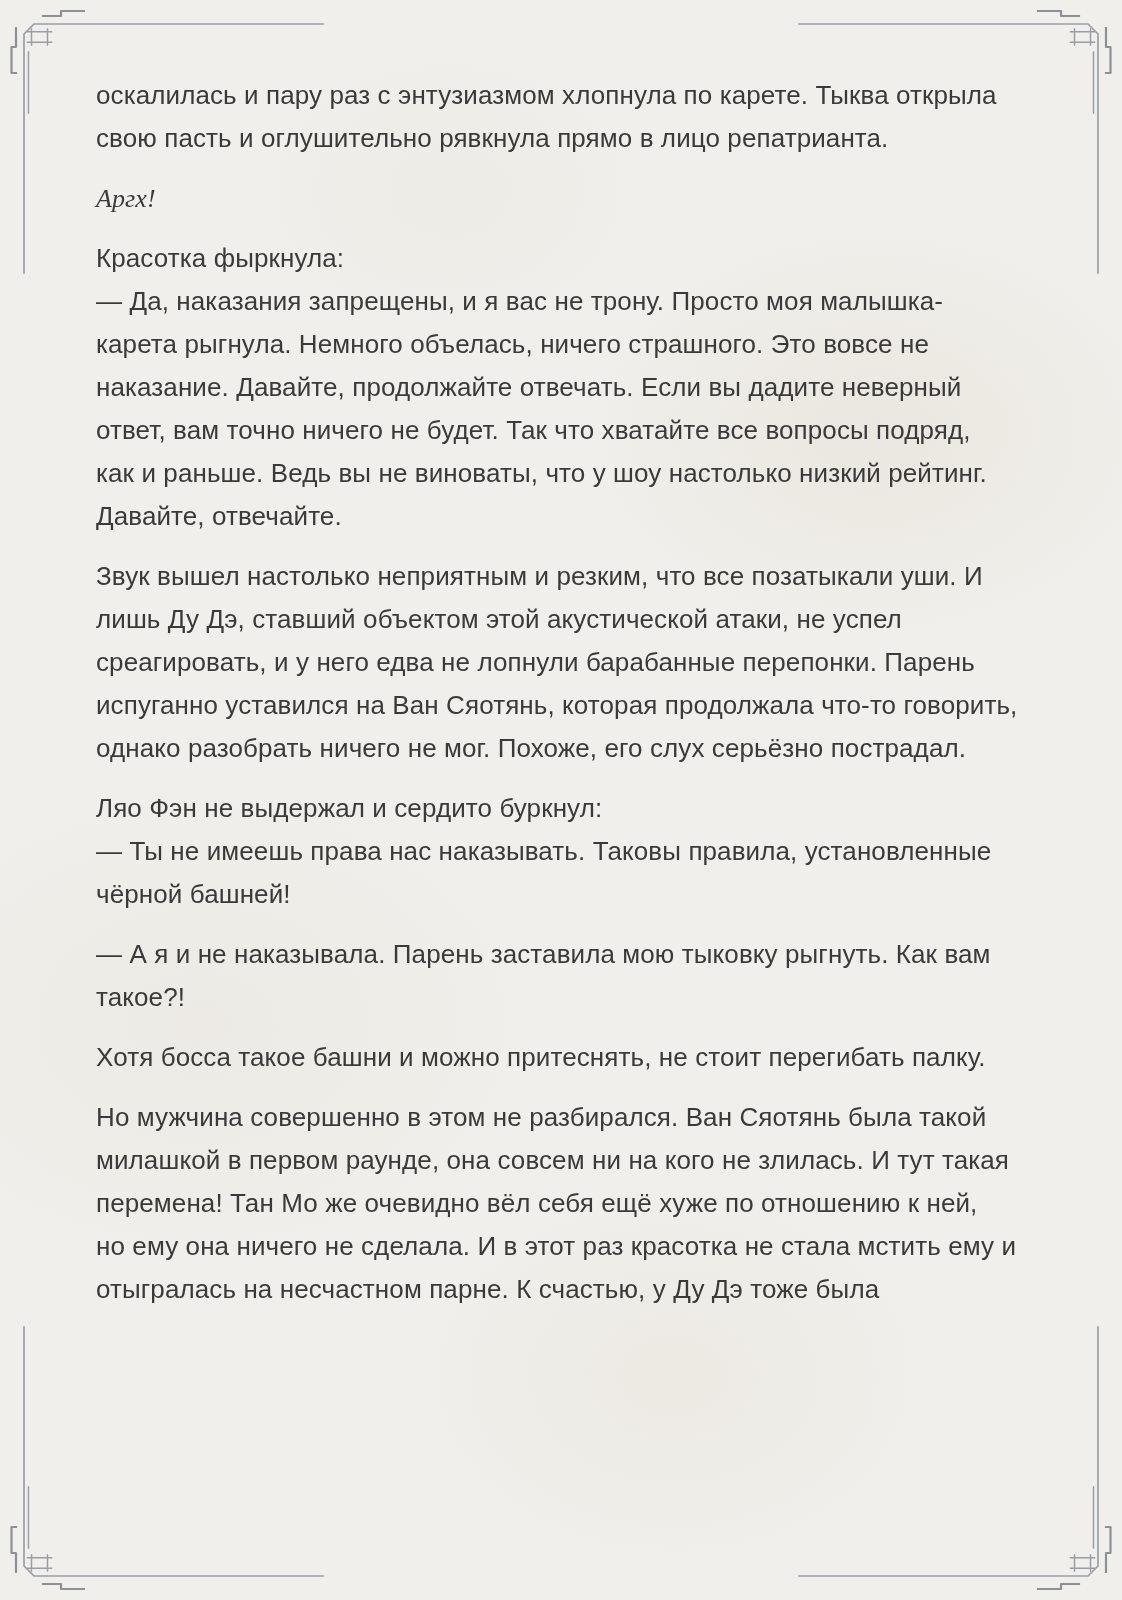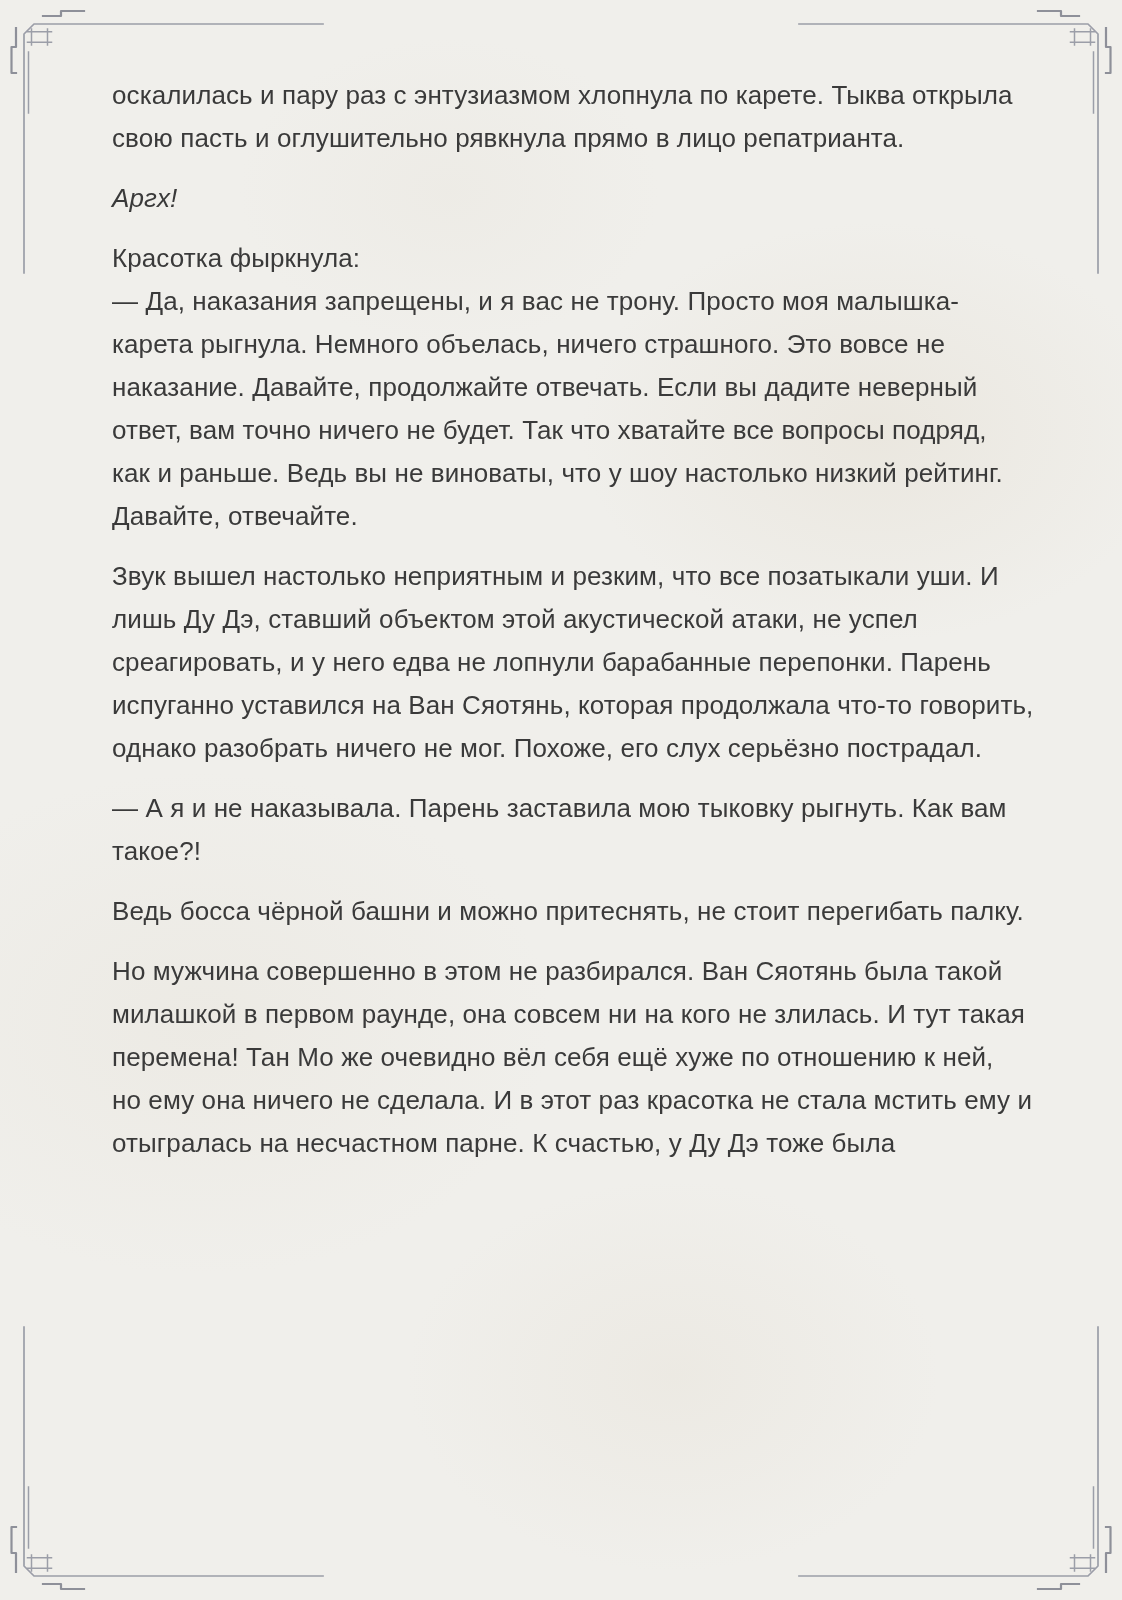--- a/index.html
+++ b/index.html
@@ -30,34 +30,35 @@
       radial-gradient(380px 280px at 60% 86%, rgba(226,219,206,.28), transparent 70%),
       radial-gradient(300px 220px at 40% 12%, rgba(231,227,218,.30), transparent 70%);
     pointer-events:none;
   }
   .frame{
     position:absolute;inset:0;
     display:block;
   }
   .text-column{
     position:absolute;
-    left:112px;
+    left:96px;
     top:74px;
     width:1002px;
   }
   .para{
     font-size:26px;
     line-height:43px;
     color:var(--text);
     white-space:pre-line;
     margin:0 0 17px 0;
     letter-spacing:.1px;
   }
   .para.italic{
     font-style:italic;
+    font-family:Liberation Serif, serif;
   }
 </style>
 </head>
 <body>
 
 <div class="page">
 
   <svg class="frame" width="1122" height="1600" viewBox="0 0 1122 1600" aria-hidden="true">
     <defs>
       <g id="corner" fill="none" stroke-linecap="square" stroke-linejoin="round">
@@ -88,23 +89,26 @@
 карета рыгнула. Немного объелась, ничего страшного. Это вовсе не
 наказание. Давайте, продолжайте отвечать. Если вы дадите неверный
 ответ, вам точно ничего не будет. Так что хватайте все вопросы подряд,
 как и раньше. Ведь вы не виноваты, что у шоу настолько низкий рейтинг.
 Давайте, отвечайте.</p>
       <p class="para">Звук вышел настолько неприятным и резким, что все позатыкали уши. И
 лишь Ду Дэ, ставший объектом этой акустической атаки, не успел
 среагировать, и у него едва не лопнули барабанные перепонки. Парень
 испуганно уставился на Ван Сяотянь, которая продолжала что-то говорить,
 однако разобрать ничего не мог. Похоже, его слух серьёзно пострадал.</p>
+      <p class="para">Ляо Фэн не выдержал и сердито буркнул:
+— Ты не имеешь права нас наказывать. Таковы правила, установленные
+чёрной башней!</p>
       <p class="para">— А я и не наказывала. Парень заставила мою тыковку рыгнуть. Как вам
 такое?!</p>
-      <p class="para">Ведь босса чёрной башни и можно притеснять, не стоит перегибать палку.</p>
+      <p class="para">Хотя босса такое башни и можно притеснять, не стоит перегибать палку.</p>
       <p class="para">Но мужчина совершенно в этом не разбирался. Ван Сяотянь была такой
 милашкой в первом раунде, она совсем ни на кого не злилась. И тут такая
 перемена! Тан Мо же очевидно вёл себя ещё хуже по отношению к ней,
 но ему она ничего не сделала. И в этот раз красотка не стала мстить ему и
 отыгралась на несчастном парне. К счастью, у Ду Дэ тоже была</p>
     </div>
 
 </div>
 
 </body></html>

